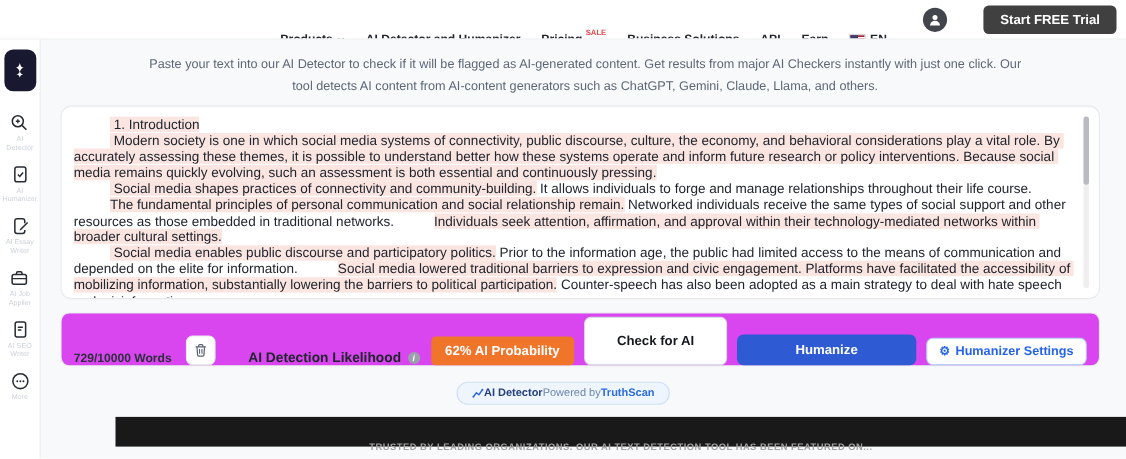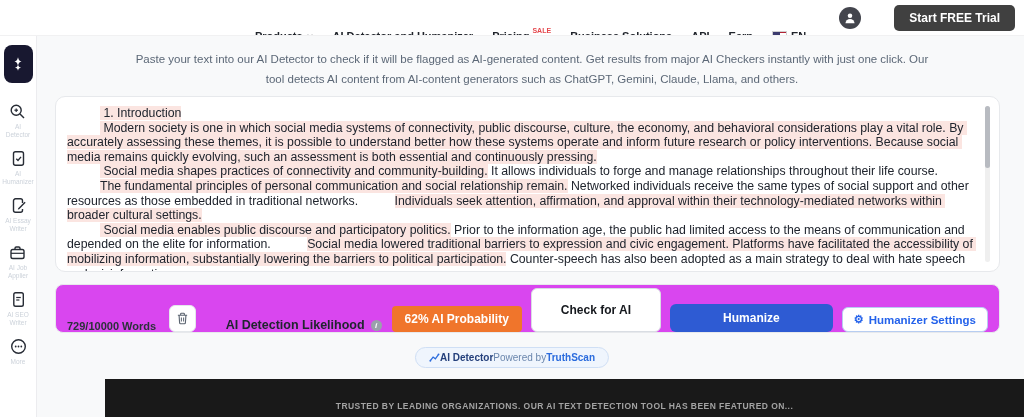--- a/index.html
+++ b/index.html
@@ -53,21 +53,21 @@
   .settings-btn { background:#fff; border:1px solid #b7cdf1; border-radius:6px; font-size:11.5px; font-weight:bold; color:#2563eb; padding:5px 11px; display:flex; align-items:center; gap:5px; cursor:pointer; white-space:nowrap; }
   .gear { font-size:11px; }
 
   
   .ts-pill { position:absolute; left:50%; top:311px; transform:translateX(-50%); display:inline-flex; align-items:center; gap:0; background:#eff5fd; border:1px solid #cfdff5; border-radius:999px; padding:4px 13px; font-size:10px; cursor:pointer; }
   .ts-detector { font-weight:bold; color:#24407c; }
   .ts-powered { color:#6a86ad; }
   .ts-brand { font-weight:bold; color:#2A6BDD; }
 
   
-  .footer-bar { position:absolute; left:105px; right:0; top:343px; height:38px; background:#191919; }
+  .footer-bar { position:absolute; left:105px; right:0; top:343px; height:27px; background:#191919; }
   .footer-text { padding-top:22px; text-align:center; font-size:8.5px; font-weight:bold; letter-spacing:0.45px; color:#a3a3a3; }
 </style>
 </head>
 <body>
 
 <header class="topnav">
   <nav class="nav">
     <span class="nav-item">
       <span>Products</span>
       <svg class="caret" viewBox="0 0 10 10">

